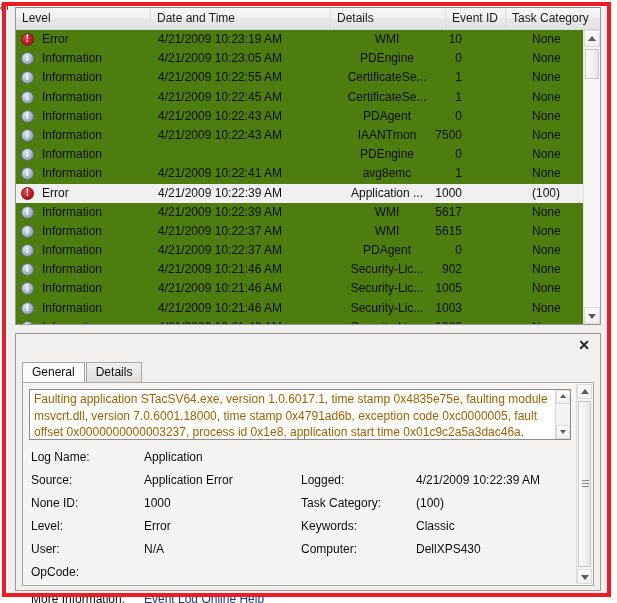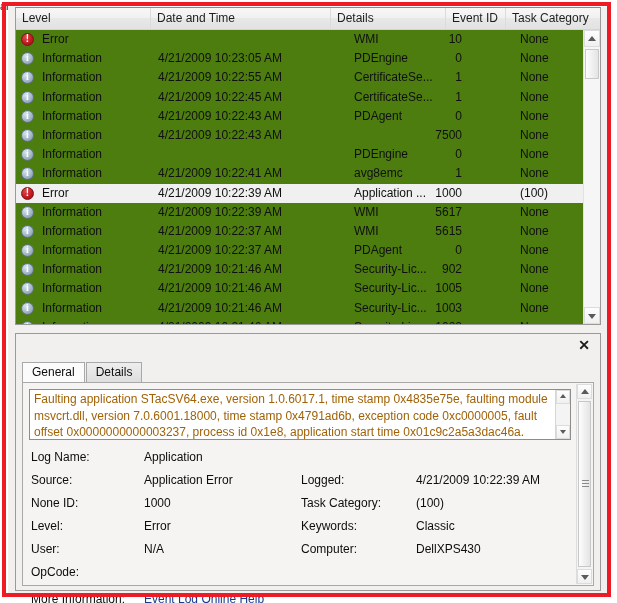--- a/index.html
+++ b/index.html
@@ -112,23 +112,23 @@
     top: 0;
     height: 19.2px;
     line-height: 19.2px;
     font-size: 12px;
     color: #101010;
     white-space: nowrap;
     overflow: hidden;
   }
   .cell.level { left: 7px; width: 135px; padding-left: 19px; box-sizing: border-box; }
   .cell.date  { left: 142px; width: 180px; }
-  .cell.source{ left: 338px; width: 110px; }
+  .cell.source{ left: 316px; width: 110px; text-align: center; }
   .cell.eid   { left: 378px; width: 68px; text-align: right; }
-  .cell.task  { left: 504px; width: 85px; }
+  .cell.task  { left: 516px; width: 85px; }
 
   
   .lvl-icon {
     position: absolute;
     left: 5px;
     top: 3px;
     width: 13px;
     height: 13px;
     border-radius: 50%;
     box-sizing: border-box;
@@ -381,20 +381,21 @@
       <div class="hcell" style="left:135px;width:180px;">Date and Time</div>
       <div class="hcell" style="left:315px;width:115px;">Details</div>
       <div class="hcell num" style="left:430px;width:60px;">Event ID</div>
       <div class="hcell last" style="left:490px;width:95px;">Task Category</div>
     </div>
 
     <div class="rows" id="rows-container">
         <div class="row">
           <span class="lvl-icon error"></span>
           <div class="cell level">Error</div>
+          <div class="cell date">4/21/2009 10:23:19 AM</div>
           <div class="cell source">WMI</div>
           <div class="cell eid">10</div>
           <div class="cell task">None</div>
         </div>
         <div class="row">
           <span class="lvl-icon information"></span>
           <div class="cell level">Information</div>
           <div class="cell date">4/21/2009 10:23:05 AM</div>
           <div class="cell source">PDEngine</div>
           <div class="cell eid">0</div>
@@ -421,20 +422,21 @@
           <div class="cell level">Information</div>
           <div class="cell date">4/21/2009 10:22:43 AM</div>
           <div class="cell source">PDAgent</div>
           <div class="cell eid">0</div>
           <div class="cell task">None</div>
         </div>
         <div class="row">
           <span class="lvl-icon information"></span>
           <div class="cell level">Information</div>
           <div class="cell date">4/21/2009 10:22:43 AM</div>
+          <div class="cell source">IAANTmon</div>
           <div class="cell eid">7500</div>
           <div class="cell task">None</div>
         </div>
         <div class="row">
           <span class="lvl-icon information"></span>
           <div class="cell level">Information</div>
           <div class="cell source">PDEngine</div>
           <div class="cell eid">0</div>
           <div class="cell task">None</div>
         </div>

